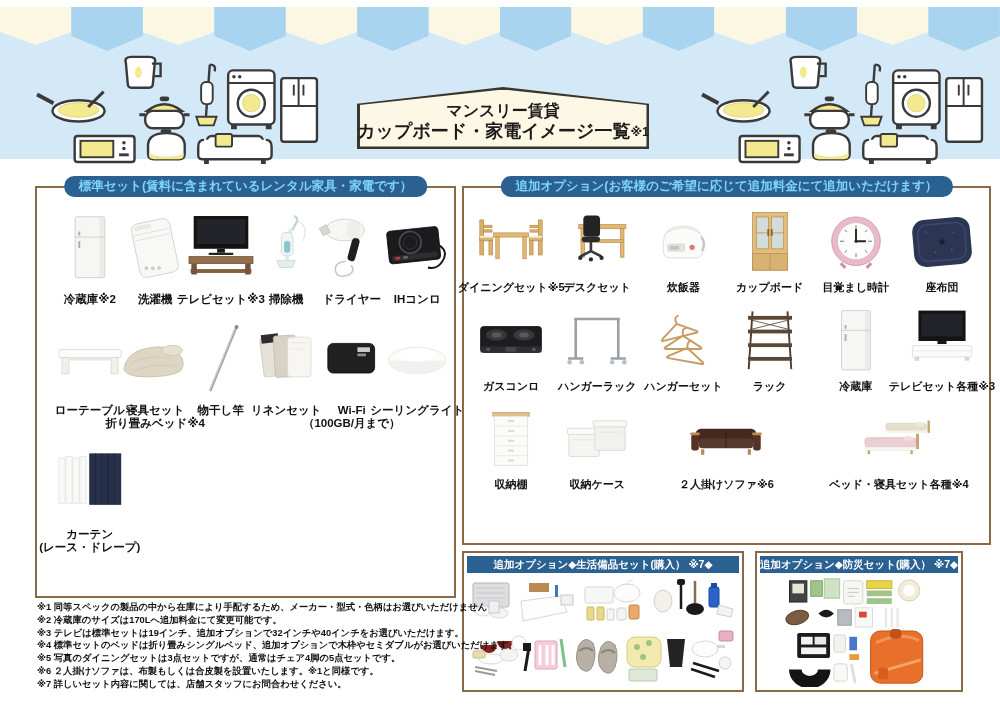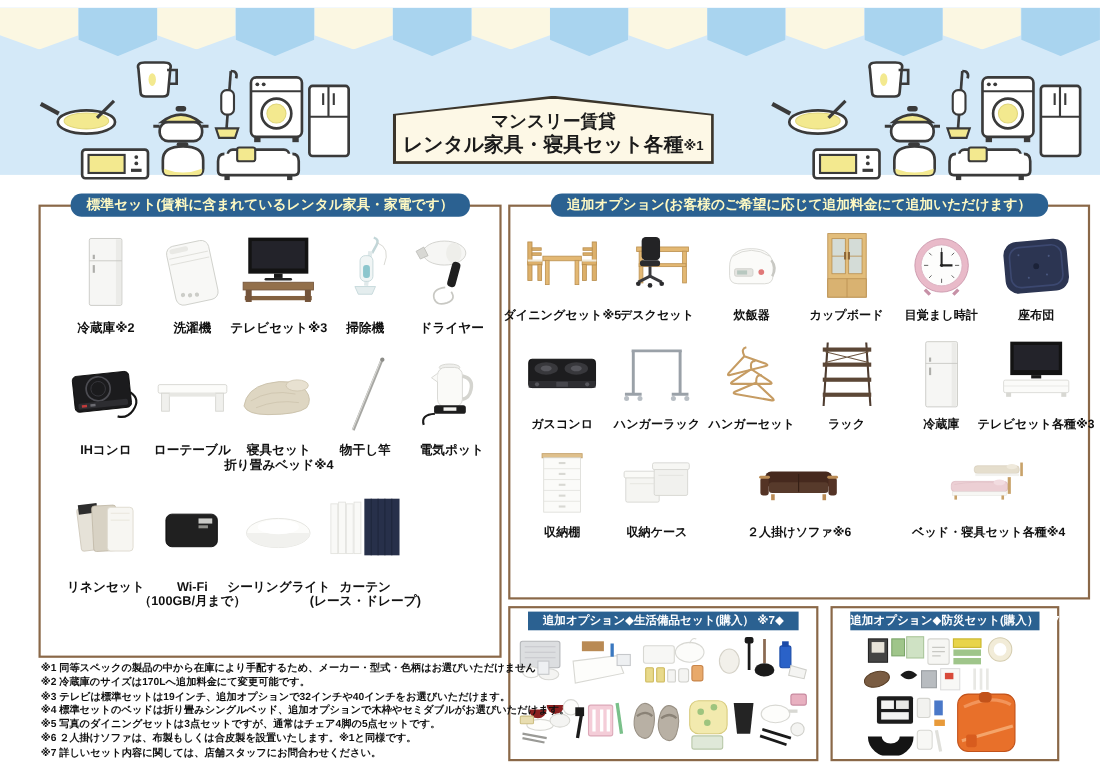--- a/index.html
+++ b/index.html
@@ -19,41 +19,41 @@
   .title-box{position:absolute;left:357px;top:80px;width:292px;height:62px;}
   .title-shape-outer{position:absolute;inset:0;background:var(--title-border,#3b352b);clip-path:polygon(0 27%,50% 0,100% 27%,100% 100%,0 100%);}
   .title-shape-inner{position:absolute;inset:2.5px;background:var(--title-fill,#fdf8e6);clip-path:polygon(0 27%,50% 0,100% 27%,100% 100%,0 100%);}
   .title-text{position:absolute;inset:0;display:flex;flex-direction:column;align-items:center;justify-content:flex-end;padding-bottom:5px;font-weight:bold;color:#1b1b1b;}
   .title-line1{font-size:16px;line-height:19px;}
   .title-line2{font-size:18px;line-height:23px;}
   .title-note{font-size:12px;vertical-align:1px;}
 
   
   .panel{position:absolute;border:2px solid var(--box-border,#8a6848);background:#fff;box-sizing:border-box;}
-  .panel-header{position:absolute;top:-12px;left:50%;transform:translateX(-50%);background:var(--header-bar,#2b6191);color:#fef9c3;font-weight:bold;font-size:12.5px;line-height:13px;white-space:nowrap;padding:4px 15px;border-radius:10px;}
+  .panel-header{position:absolute;top:-12px;left:50%;transform:translateX(-50%);background:var(--header-bar,#2b6191);color:#7dd3fc;font-weight:bold;font-size:12.5px;line-height:13px;white-space:nowrap;padding:4px 15px;border-radius:10px;}
   #standard-panel{left:35px;top:186px;width:421px;height:412px;}
   #optional-panel{left:462px;top:186px;width:529px;height:359px;}
   .grid{display:grid;padding:15px 4px 4px;row-gap:7px;}
-  #standard-panel .grid{grid-template-columns:repeat(5,1fr);padding-left:20px;}
+  #standard-panel .grid{grid-template-columns:repeat(6,1fr);padding-left:20px;}
   #optional-panel .grid{grid-template-columns:repeat(6,1fr);}
   .cell{display:flex;flex-direction:column;align-items:center;min-width:0;}
   .cell .pimg{display:block;}
   #standard-panel .pimg{width:78px;height:90px;}
   #optional-panel .pimg{width:76px;height:78px;}
   .cell.span2{grid-column:span 2;}
   .cell.span2 .pimg.w140{width:132px;}
   .cell.span2 .pimg.w160{width:156px;}
   .lbl{font-size:11.5px;font-weight:bold;color:#111;text-align:center;line-height:13.5px;white-space:nowrap;}
   #optional-panel .lbl{font-size:11px;}
 
   
   .purchase{position:absolute;border:2px solid var(--box-border,#8a6848);background:#fff;box-sizing:border-box;}
   #life-panel{left:462px;top:551px;width:282px;height:141px;}
   #disaster-panel{left:755px;top:551px;width:208px;height:141px;}
-  .purchase-header{margin:3px 16px 0;background:var(--header-bar,#2b6191);color:#fff;font-weight:bold;font-size:10.5px;line-height:11px;text-align:center;padding:3px 0;white-space:nowrap;}
+  .purchase-header{margin:3px 3px 0;background:var(--header-bar,#2b6191);color:#fff;font-weight:bold;font-size:10.5px;line-height:11px;text-align:center;padding:3px 0;white-space:nowrap;}
   .collage{display:block;margin:2px auto 0;}
 
   
   .footnotes{position:absolute;left:37px;top:601px;width:450px;}
   .footnote{font-size:9.3px;font-weight:bold;color:#111;line-height:12.8px;white-space:nowrap;}
 </style>
 </head>
 <body>
 
 <svg width="0" height="0" style="position:absolute" aria-hidden="true">
@@ -563,21 +563,21 @@
         <use href="#appliances"></use>
       </svg>
     <svg class="appliances right" viewBox="0 0 300 115">
         <use href="#appliances"></use>
       </svg>
     <div class="title-box">
       <div class="title-shape-outer"></div>
       <div class="title-shape-inner"></div>
       <div class="title-text">
         <div class="title-line1">マンスリー賃貸</div>
-        <div class="title-line2"><span>レンタル家具・寝具セット各種</span><span class="title-note">※1</span></div>
+        <div class="title-line2"><span>カップボード・家電イメージ一覧</span><span class="title-note">※1</span></div>
       </div>
     </div>
   </div>
 
   <div class="panel" id="standard-panel">
     <div class="panel-header">標準セット(賃料に含まれているレンタル家具・家電です）</div>
     <div class="grid">
       <div class="cell">
           <svg class="pimg" viewBox="0 0 100 90">
             <use href="#p-fridge"></use>
@@ -628,26 +628,20 @@
           <div class="lbl">寝具セット</div>
           <div class="lbl">折り畳みベッド※4</div>
         </div>
       <div class="cell">
           <svg class="pimg" viewBox="0 0 100 90">
             <use href="#p-pole"></use>
           </svg>
           <div class="lbl">物干し竿</div>
         </div>
 
-      <div class="cell">
-          <svg class="pimg" viewBox="0 0 100 90">
-            <use href="#p-epot"></use>
-          </svg>
-          <div class="lbl">電気ポット</div>
-        </div>
       <div class="cell">
           <svg class="pimg" viewBox="0 0 100 90">
             <use href="#p-linen"></use>
           </svg>
           <div class="lbl">リネンセット</div>
         </div>
       <div class="cell">
           <svg class="pimg" viewBox="0 0 100 90">
             <use href="#p-wifi"></use>
           </svg>

